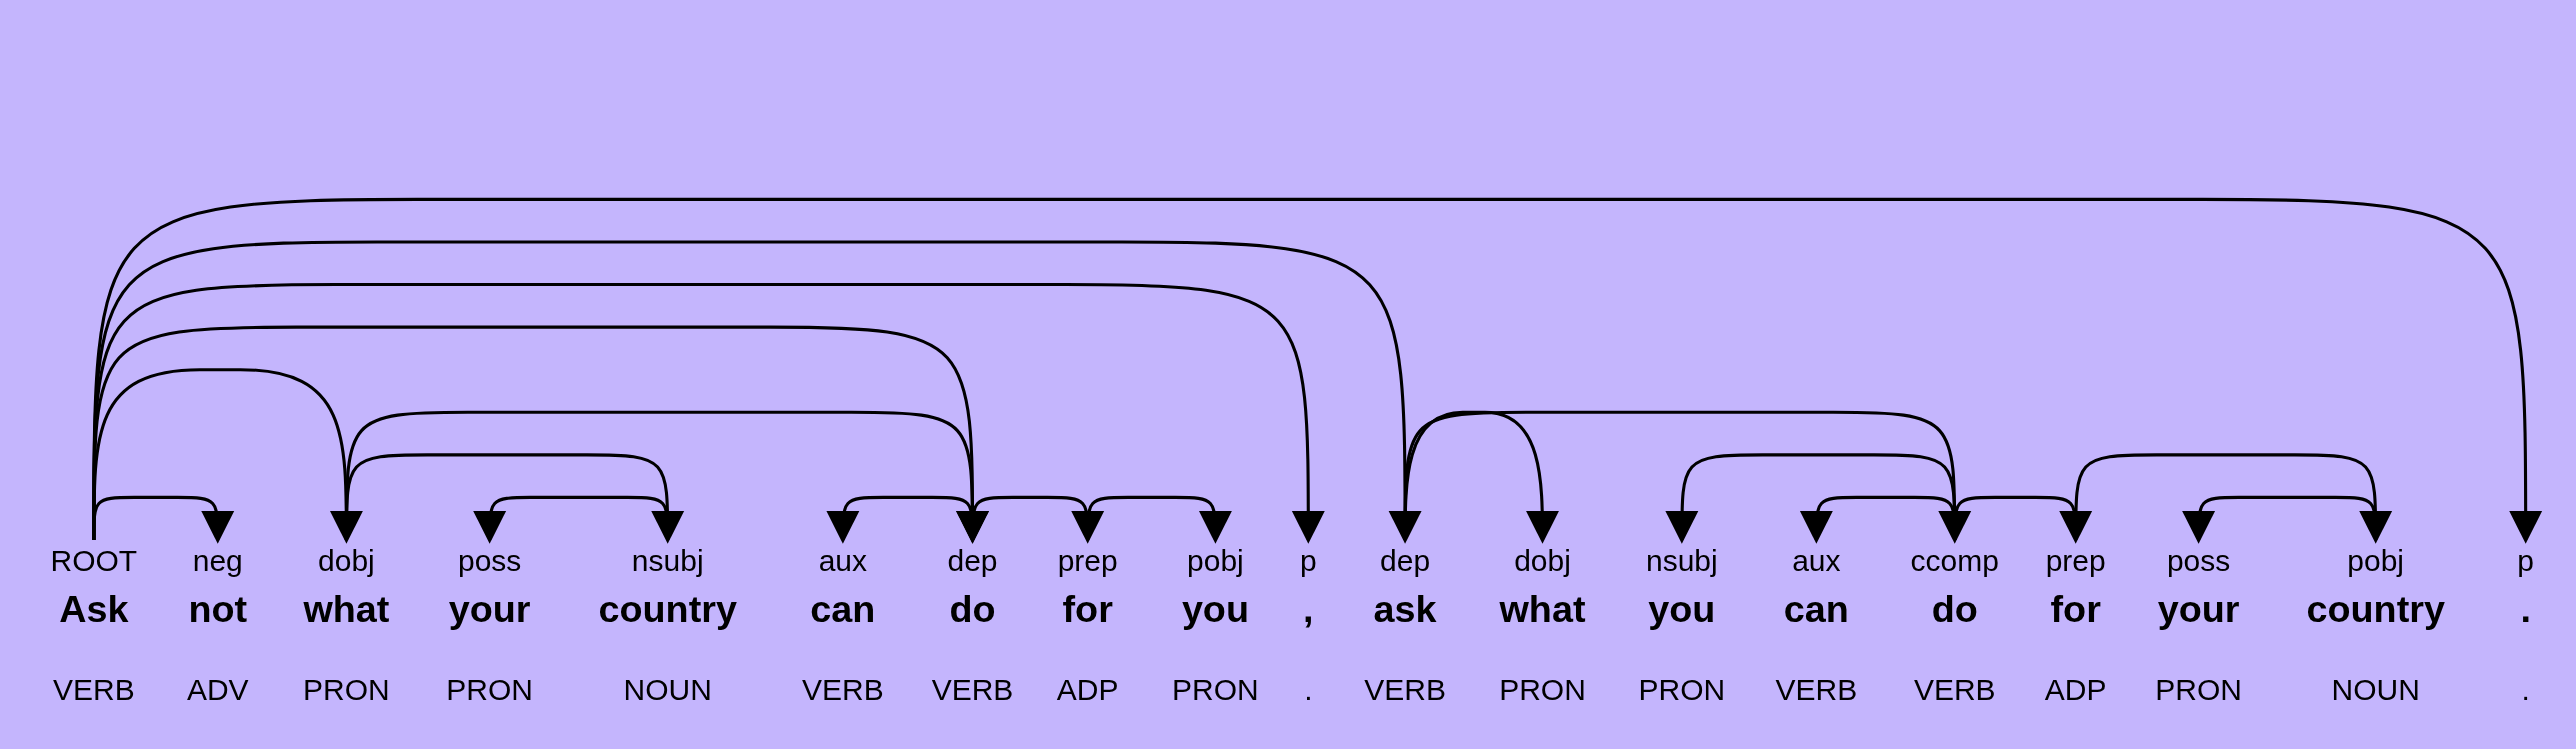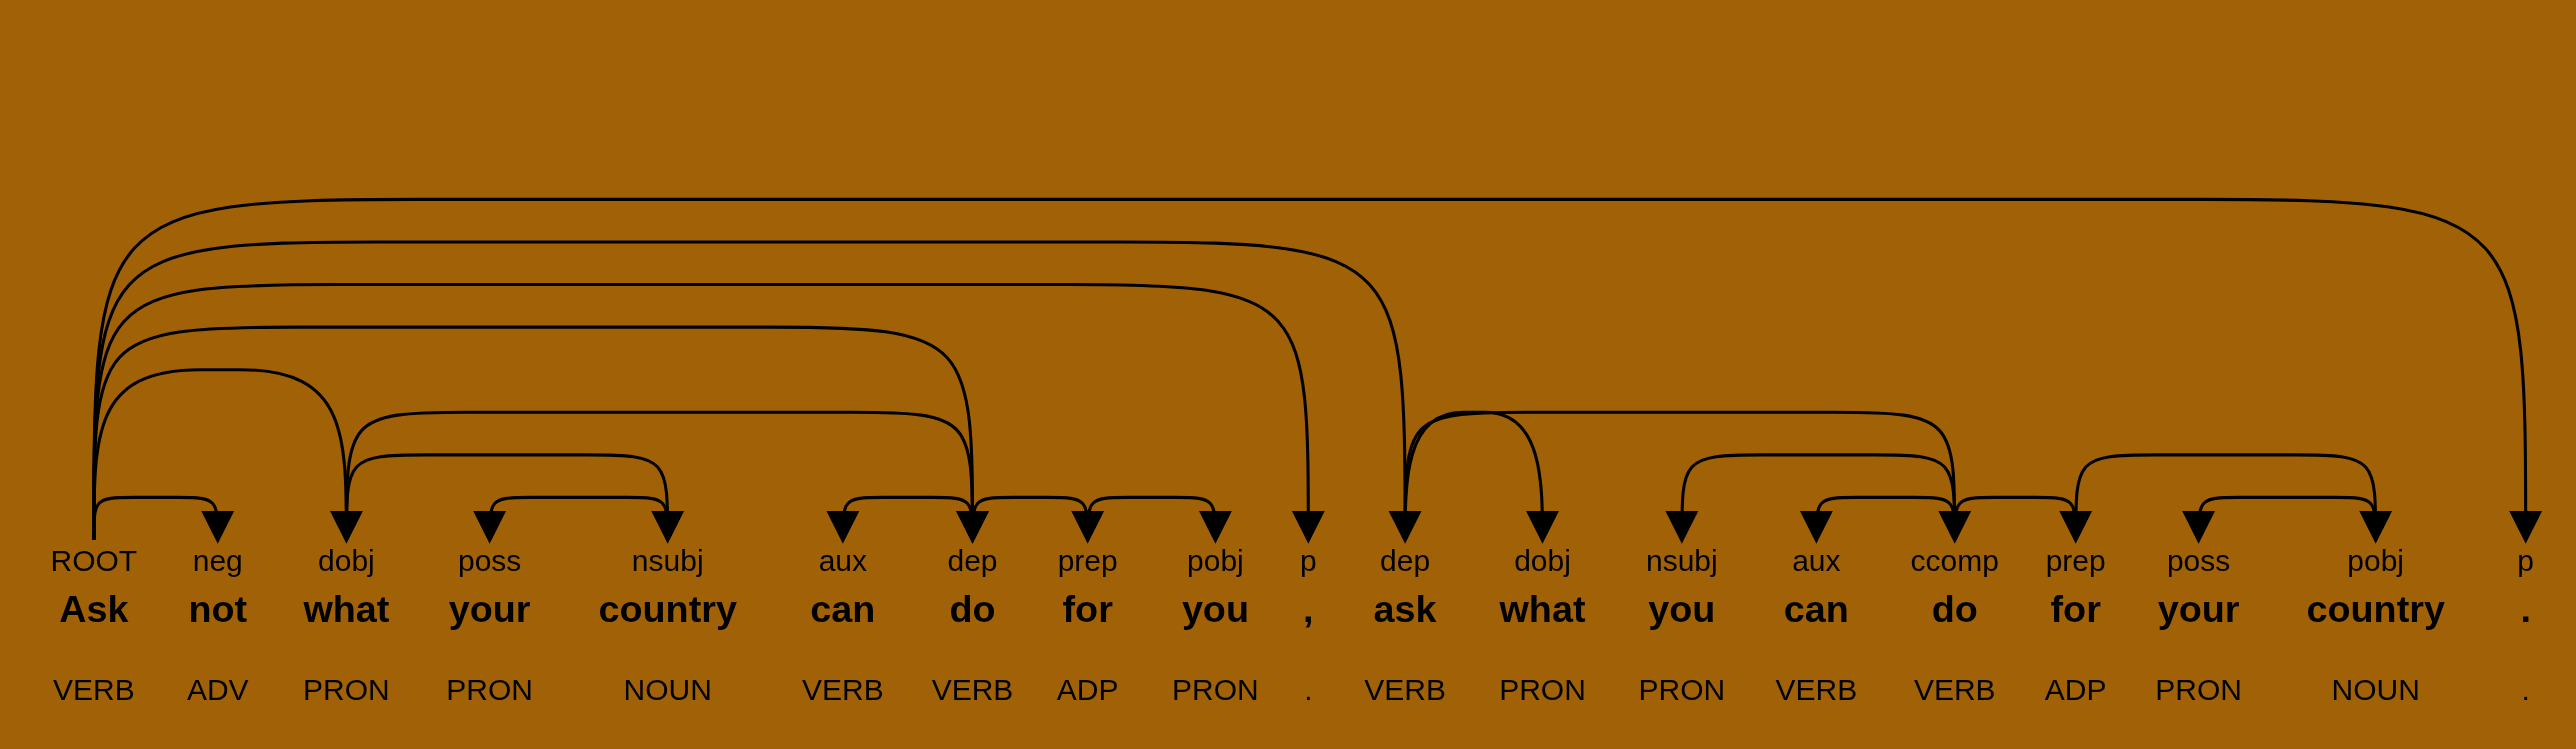--- a/index.html
+++ b/index.html
@@ -1,17 +1,17 @@
 <!DOCTYPE html>
 <html><head>
 <meta charset="utf-8">
 <style>
   html,body{margin:0;padding:0;background:#ffffff;}
   body{font-family:"Liberation Sans", sans-serif;}
-  #stage{position:relative;width:2576px;height:750px;background:#a16207;overflow:hidden;}
+  #stage{position:relative;width:2576px;height:750px;background:#c4b5fd;overflow:hidden;}
   #parse-svg{position:absolute;left:0;top:0;width:2576px;height:750px;display:block;}
   .arc-path{fill:none;stroke:#000000;stroke-width:3.2;}
   .arc-head{fill:#000000;stroke:none;}
   .dep-label{font-family:"Liberation Sans", sans-serif;font-size:31px;fill:#000000;text-anchor:middle;font-weight:400;}
   .word-label{font-family:"Liberation Sans", sans-serif;font-size:39px;fill:#000000;text-anchor:middle;font-weight:700;}
   .tag-label{font-family:"Liberation Sans", sans-serif;font-size:31px;fill:#000000;text-anchor:middle;font-weight:400;}
 </style>
 </head>
 <body>
 

